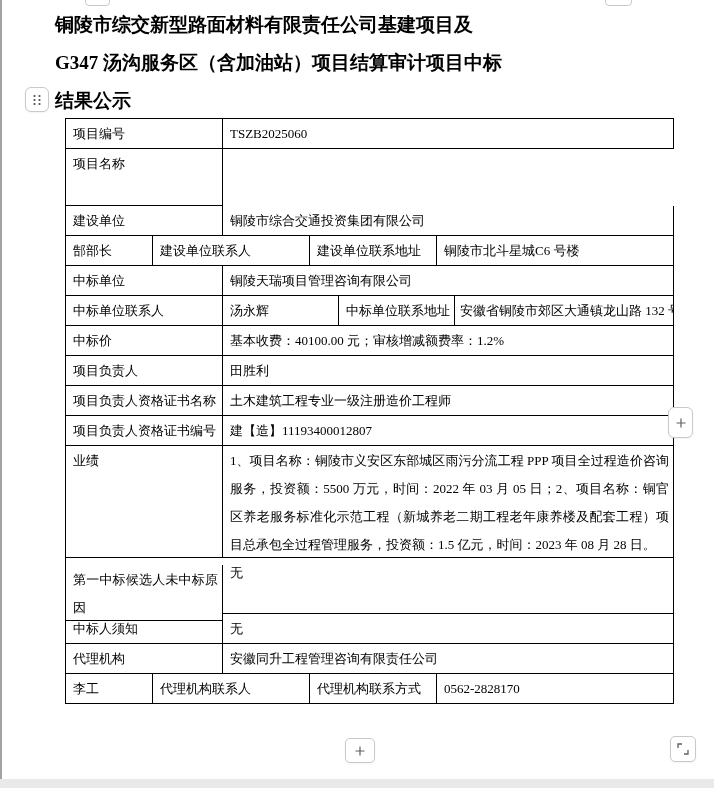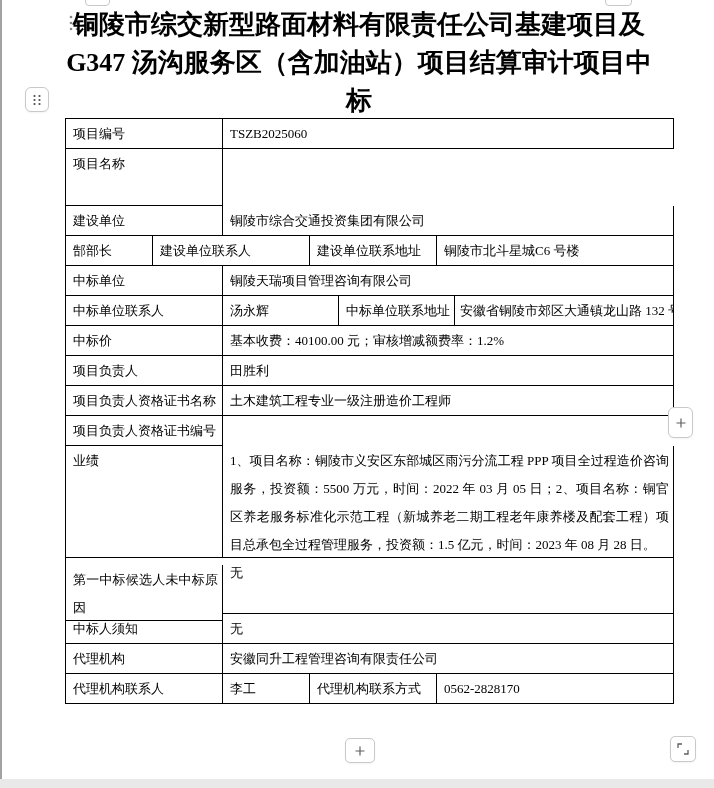--- a/index.html
+++ b/index.html
@@ -2,22 +2,22 @@
 <html><head>
 <meta charset="utf-8">
 <style>
   * { margin:0; padding:0; }
   body { background:#e9e9e9; font-family:"Liberation Serif","DejaVu Serif",serif; }
   .stage { position:relative; width:714px; height:788px; overflow:hidden; background:#e9e9e9; }
   .page { position:absolute; left:0; top:0; width:714px; height:779px; background:#ffffff;
           border-left:2px solid #a2a2a2; box-sizing:border-box; }
 
   
-  .title-block { position:absolute; left:55px; top:6px; width:608px; text-align:center;
-                 font-size:26px; font-weight:bold; color:#000; line-height:38px; }
+  .title-block { position:absolute; left:55px; top:6px; width:608px; text-align:left;
+                 font-size:19px; font-weight:bold; color:#000; line-height:38px; }
 
   
   .bid-table { position:absolute; left:65px; top:118px; width:608px;
                border-top:1px solid #000; border-left:1px solid #000; background:#fff; }
   .t-row { display:flex; }
   .t-cell { box-sizing:border-box; border-right:1px solid #000; border-bottom:1px solid #000;
             font-size:13px; line-height:28px; padding:1px 4px 0 7px; overflow:hidden;
             text-align:justify; color:#000; }
   .t-row:nth-child(6) .t-cell:nth-child(4) { white-space:nowrap; padding-left:5px; padding-right:1px; }
 
@@ -111,40 +111,41 @@
       <div class="t-row" style="height: 30px;">
         <div class="t-cell" style="width: 157px; height: 30px;">项目负责人</div>
         <div class="t-cell" style="width: 451px; height: 30px;">田胜利</div>
       </div>
       <div class="t-row" style="height: 30px;">
         <div class="t-cell" style="width: 157px; height: 30px;">项目负责人资格证书名称</div>
         <div class="t-cell" style="width: 451px; height: 30px;">土木建筑工程专业一级注册造价工程师</div>
       </div>
       <div class="t-row" style="height: 30px;">
         <div class="t-cell" style="width: 157px; height: 30px;">项目负责人资格证书编号</div>
+        <div class="t-cell" style="width: 451px; height: 30px;">建【造】11193400012807</div>
       </div>
       <div class="t-row" style="height: 112px;">
         <div class="t-cell" style="width: 157px; height: 112px;">业绩</div>
         <div class="t-cell" style="width: 451px; height: 112px;">1、项目名称：铜陵市义安区东部城区雨污分流工程 PPP 项目全过程造价咨询服务，投资额：5500 万元，时间：2022 年 03 月 05 日；2、项目名称：铜官区养老服务标准化示范工程（新城养老二期工程老年康养楼及配套工程）项目总承包全过程管理服务，投资额：1.5 亿元，时间：2023 年 08 月 28 日。</div>
       </div>
       <div class="t-row" style="height: 56px;">
         <div class="t-cell" style="width: 157px; height: 56px; margin-top: 7px;">第一中标候选人未中标原因</div>
         <div class="t-cell" style="width: 451px; height: 56px;">无</div>
       </div>
       <div class="t-row" style="height: 30px;">
         <div class="t-cell" style="width: 157px; height: 30px;">中标人须知</div>
         <div class="t-cell" style="width: 451px; height: 30px;">无</div>
       </div>
       <div class="t-row" style="height: 30px;">
         <div class="t-cell" style="width: 157px; height: 30px;">代理机构</div>
         <div class="t-cell" style="width: 451px; height: 30px;">安徽同升工程管理咨询有限责任公司</div>
       </div>
       <div class="t-row" style="height: 30px;">
+        <div class="t-cell" style="width: 87px; height: 30px;">李工</div>
         <div class="t-cell" style="width: 157px; height: 30px;">代理机构联系人</div>
-        <div class="t-cell" style="width: 87px; height: 30px;">李工</div>
         <div class="t-cell" style="width: 127px; height: 30px;">代理机构联系方式</div>
         <div class="t-cell" style="width: 237px; height: 30px;">0562-2828170</div>
       </div>
     </div>
 
   <div class="ctl" id="add-col">
     <svg width="12" height="12" viewBox="0 0 12 12">
       <path d="M6 1.5 V10.5 M1.5 6 H10.5" stroke="#5f5f5f" stroke-width="1.2" fill="none"></path>
     </svg>
   </div>

